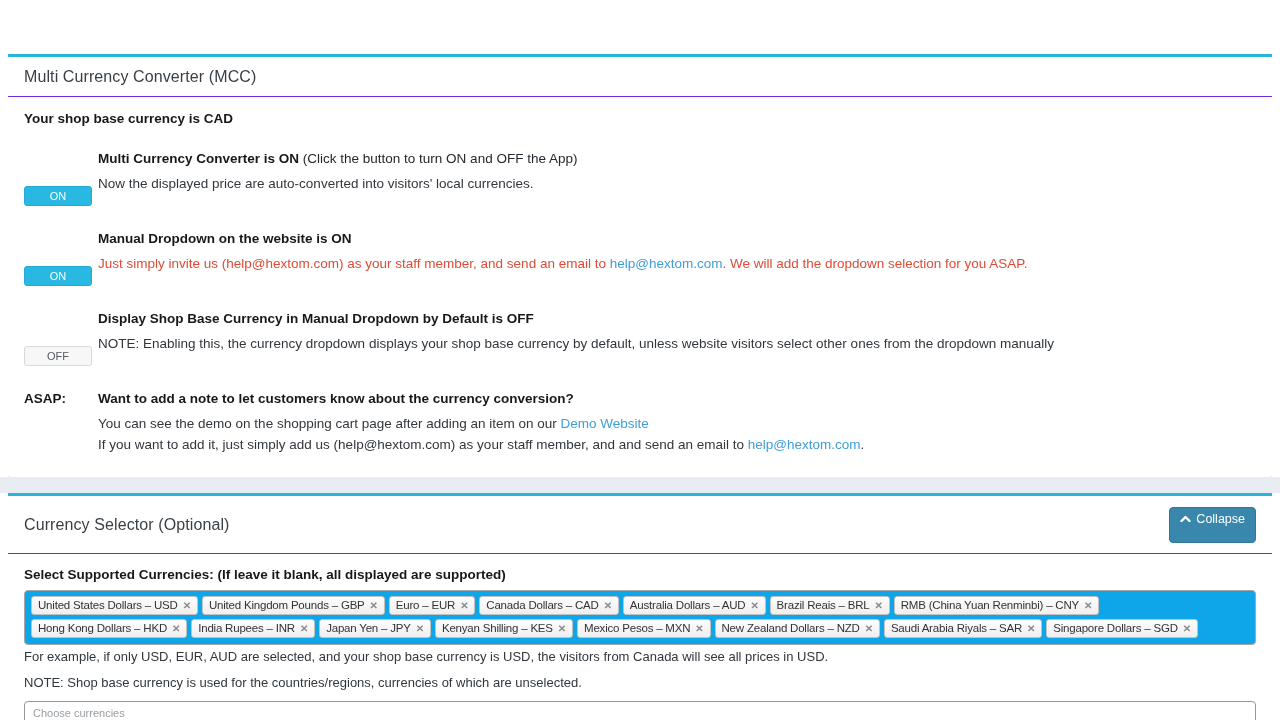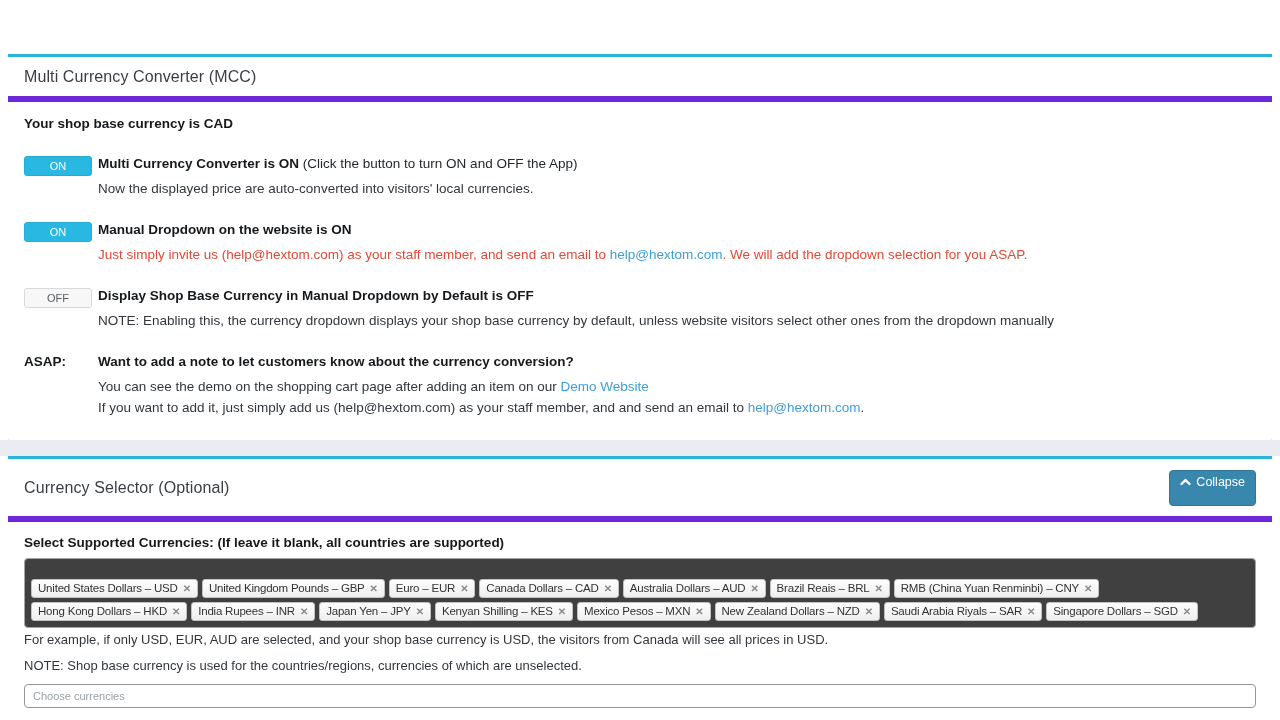--- a/index.html
+++ b/index.html
@@ -5,52 +5,52 @@
   * { box-sizing: border-box; margin: 0; padding: 0; }
   html,body { width:1280px; height:720px; background:#ffffff; overflow:hidden;
     font-family:"Liberation Sans", sans-serif; color:#31373d; }
 
   .topspace { height:54px; background:#ffffff; }
   .gap-strip { height:16px; background:#e9ecf2; }
 
   .panel { margin:0 8px; background:#ffffff; border-top:3px solid #2ab4da;
     border-radius:0 0 3px 3px; box-shadow:0 1px 0 rgba(0,0,0,0.12); }
 
-  .panel-header { padding:11px 16px 10px; border-bottom:6px solid #6d28d9;
+  .panel-header { padding:11px 16px 10px; border-bottom:1px solid #6d28d9;
     display:flex; align-items:center; justify-content:space-between; }
   .panel-title { font-size:16px; font-weight:normal; color:#383f45; letter-spacing:0.1px; }
 
   .panel-body { padding:0 16px 24px; }
 
   .base-line { margin-top:14px; font-size:13.5px; font-weight:bold; color:#16191c; }
 
   .toggle-row { display:flex; align-items:flex-start; margin-top:25px; }
   .tbtn { width:68px; height:20px; flex:0 0 68px; border-radius:3px; font-size:11px;
-    text-align:center; line-height:18px; cursor:pointer; font-family:inherit; }
+    text-align:center; line-height:18px; cursor:pointer; font-family:inherit;margin-top:35px; }
   .tbtn.on  { background:#29b8e2; border:1px solid #25acd4; color:#ffffff; }
   .tbtn.off { background:#f7f7f7; border:1px solid #d9d9d9; color:#555a5f; }
   .note-label { width:68px; flex:0 0 68px; font-size:13.5px; font-weight:bold; color:#16191c; }
 
   .tcol { margin-left:6px; }
   .tlabel { font-size:13.5px; line-height:16px; color:#24292e; }
   .tlabel b { color:#16191c; }
   .tdesc { font-size:13.5px; line-height:16px; margin-top:9px; color:#31373d; }
   .tdesc.tight { margin-top:5px; }
   .tdesc.red { color:#e04a36; }
   a.link { color:#3e9fd8; text-decoration:none; cursor:pointer; }
 
   .collapse-btn { display:flex; align-items:center; gap:5px; background:#3a87ad;
     border:1px solid #32769a; border-radius:4px; color:#ffffff; font-size:12.5px;
     padding:4px 10px 16px; cursor:pointer; font-family:inherit; }
 
   .bold-label { margin-top:13px; font-size:13.5px; font-weight:bold; color:#16191c; }
   .bold-label.rates { margin-top:17px; }
 
   .tagbox { margin-top:8px; border:1px solid #a6a6a6; border-radius:4px;
-    padding:18px 4px 4px; min-height:52px; background:#404040; }
+    padding:3px 4px 4px; min-height:52px; background:#0ea5e9; }
   .chip { display:inline-flex; align-items:center; margin:2px 2px; padding:2px 6px 3px;
     background:linear-gradient(#fdfdfd,#efefef); border:1px solid #c2c2c2;
     border-radius:3px; font-size:11.5px; letter-spacing:-0.2px; color:#333; white-space:nowrap; }
   .chip-x { margin-left:5px; font-size:10px; font-weight:bold; color:#8a8a8a; cursor:pointer; }
 
   .note-line { font-size:13px; line-height:17px; margin-top:3px; color:#31373d; }
   .note-line.first { margin-top:9px; }
 
   .choose-input { display:block; width:100%; height:24px; margin-top:10px;
     border:1px solid #979797; border-radius:4px; padding:0 8px; font-size:11px;
@@ -115,21 +115,21 @@
       <span style="display:inline-flex;">
           <svg width="11" height="10" viewBox="0 0 11 10">
             <path d="M1.5 7 L5.5 3 L9.5 7" stroke="#ffffff" stroke-width="2.4" fill="none" stroke-linecap="round" stroke-linejoin="round"></path>
           </svg>
         </span>
       <span>Collapse</span>
     </button>
   </div>
   <div class="panel-body">
 
-    <p class="bold-label">Select Supported Currencies: (If leave it blank, all countries are supported)</p>
+    <p class="bold-label">Select Supported Currencies: (If leave it blank, all displayed are supported)</p>
 
     <div class="tagbox" id="chips"><span class="chip">
           <span>United States Dollars – USD</span>
           <span class="chip-x">✕</span>
         </span><span class="chip">
           <span>United Kingdom Pounds – GBP</span>
           <span class="chip-x">✕</span>
         </span><span class="chip">
           <span>Euro – EUR</span>
           <span class="chip-x">✕</span>

